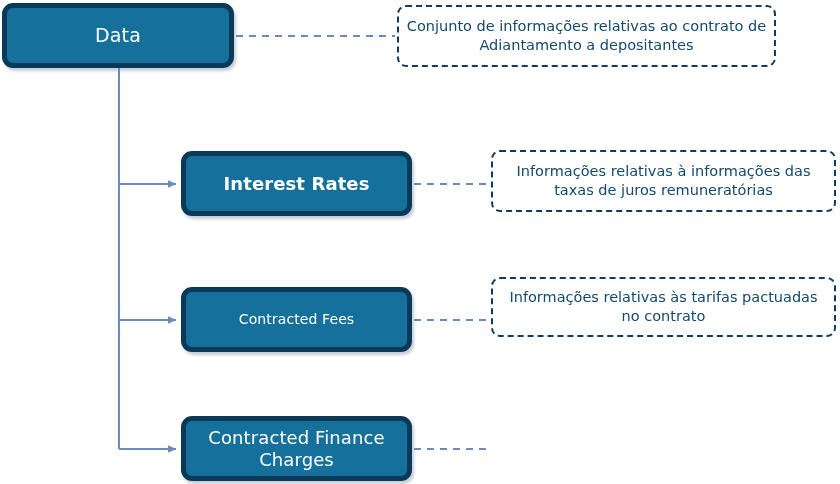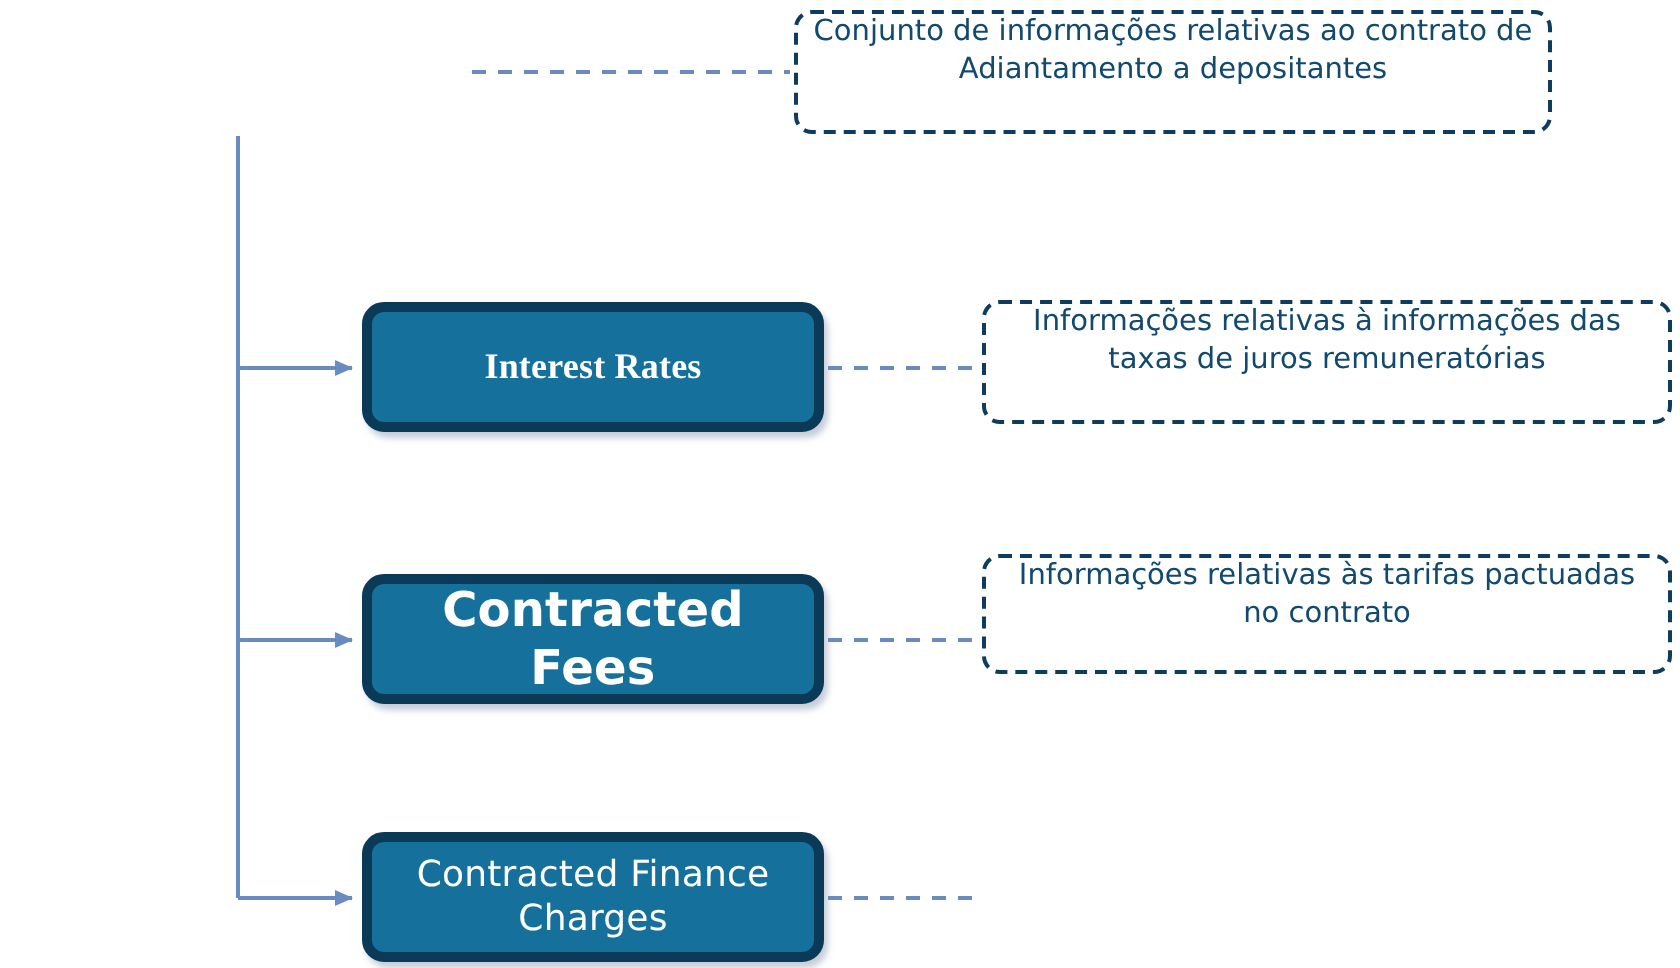--- a/index.html
+++ b/index.html
@@ -50,33 +50,33 @@
   }
 
   .node-root { left: 2px;   top: 3px;   width: 232px; height: 65px; }
   .node-root .node-label  { font-size: 19px; font-weight: 400; }
 
   .node-child { left: 181px; width: 231px; height: 65px; }
   .node-c1 { top: 151px; }
   .node-c2 { top: 287px; }
   .node-c3 { top: 416px; }
 
-  .node-c1 .node-label { font-size: 18px; font-weight: 700; font-family: Liberation Serif, serif; }
-  .node-c2 .node-label { font-size: 24px; font-weight: 700; }
+  .node-c1 .node-label { font-size: 18px; font-weight: 700; }
+  .node-c2 .node-label { font-size: 14px; font-weight: 400; }
   .node-c3 .node-label { font-size: 18px; font-weight: 400; }
 
   
   .annot {
     position: absolute;
     box-sizing: border-box;
     background: #ffffff;
     border: 2px dashed #0d3c5e;
     border-radius: 9px;
     display: flex;
-    align-items: flex-start;
+    align-items: center;
     justify-content: center;
     text-align: center;
     color: #12496e;
     z-index: 2;
   }
   .annot-label {
     display: block;
     font-size: 14.5px;
     line-height: 1.30;
     padding: 0 6px;
@@ -105,20 +105,23 @@
     <path d="M119,184 L176,184" stroke="#6a8bbf" stroke-width="2" fill="none" marker-end="url(#arrowhead)"></path>
     <path d="M119,320 L176,320" stroke="#6a8bbf" stroke-width="2" fill="none" marker-end="url(#arrowhead)"></path>
     <path d="M119,449 L176,449" stroke="#6a8bbf" stroke-width="2" fill="none" marker-end="url(#arrowhead)"></path>
 
     <path d="M236,36 L395,36" stroke="#6a8bbf" stroke-width="2" fill="none" stroke-dasharray="7,6"></path>
     <path d="M414,184 L489,184" stroke="#6a8bbf" stroke-width="2" fill="none" stroke-dasharray="7,6"></path>
     <path d="M414,320 L489,320" stroke="#6a8bbf" stroke-width="2" fill="none" stroke-dasharray="7,6"></path>
     <path d="M414,449 L489,449" stroke="#6a8bbf" stroke-width="2" fill="none" stroke-dasharray="7,6"></path>
   </svg>
 
+  <div class="node node-root">
+    <span class="node-label">Data</span>
+  </div>
 
   <div class="node node-child node-c1">
     <span class="node-label">Interest Rates</span>
   </div>
 
   <div class="node node-child node-c2">
     <span class="node-label">Contracted Fees</span>
   </div>
 
   <div class="node node-child node-c3">

